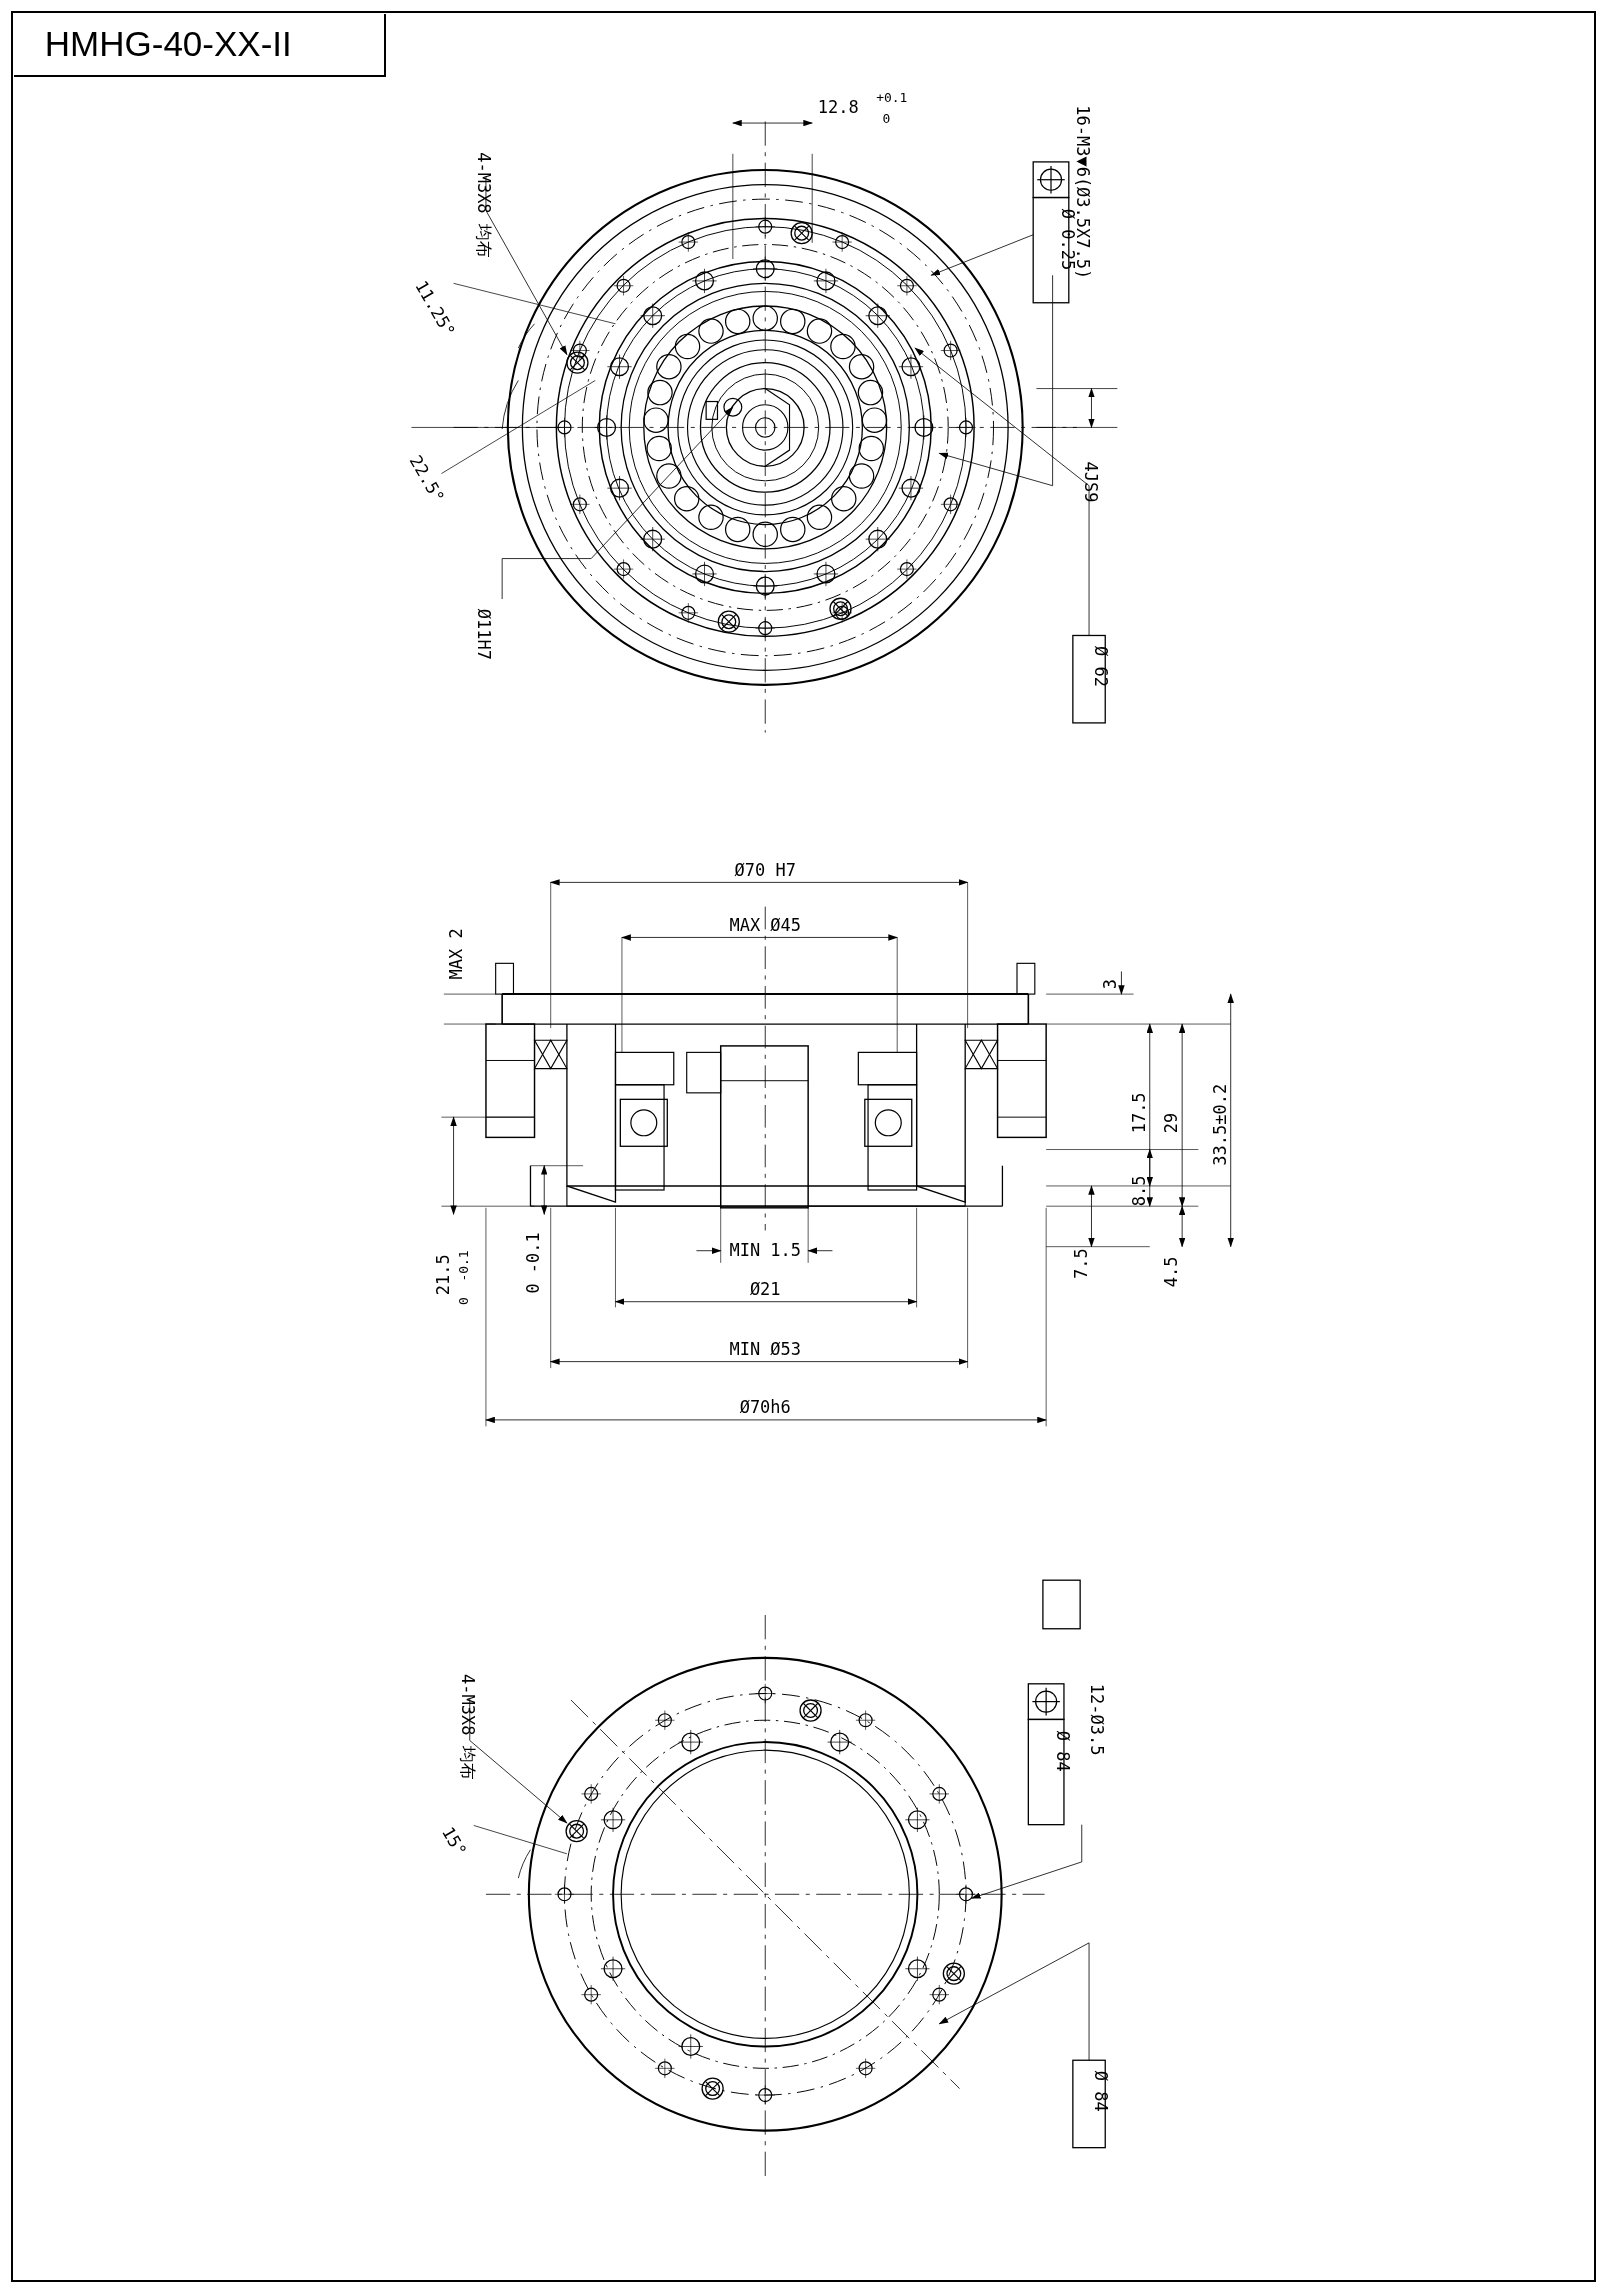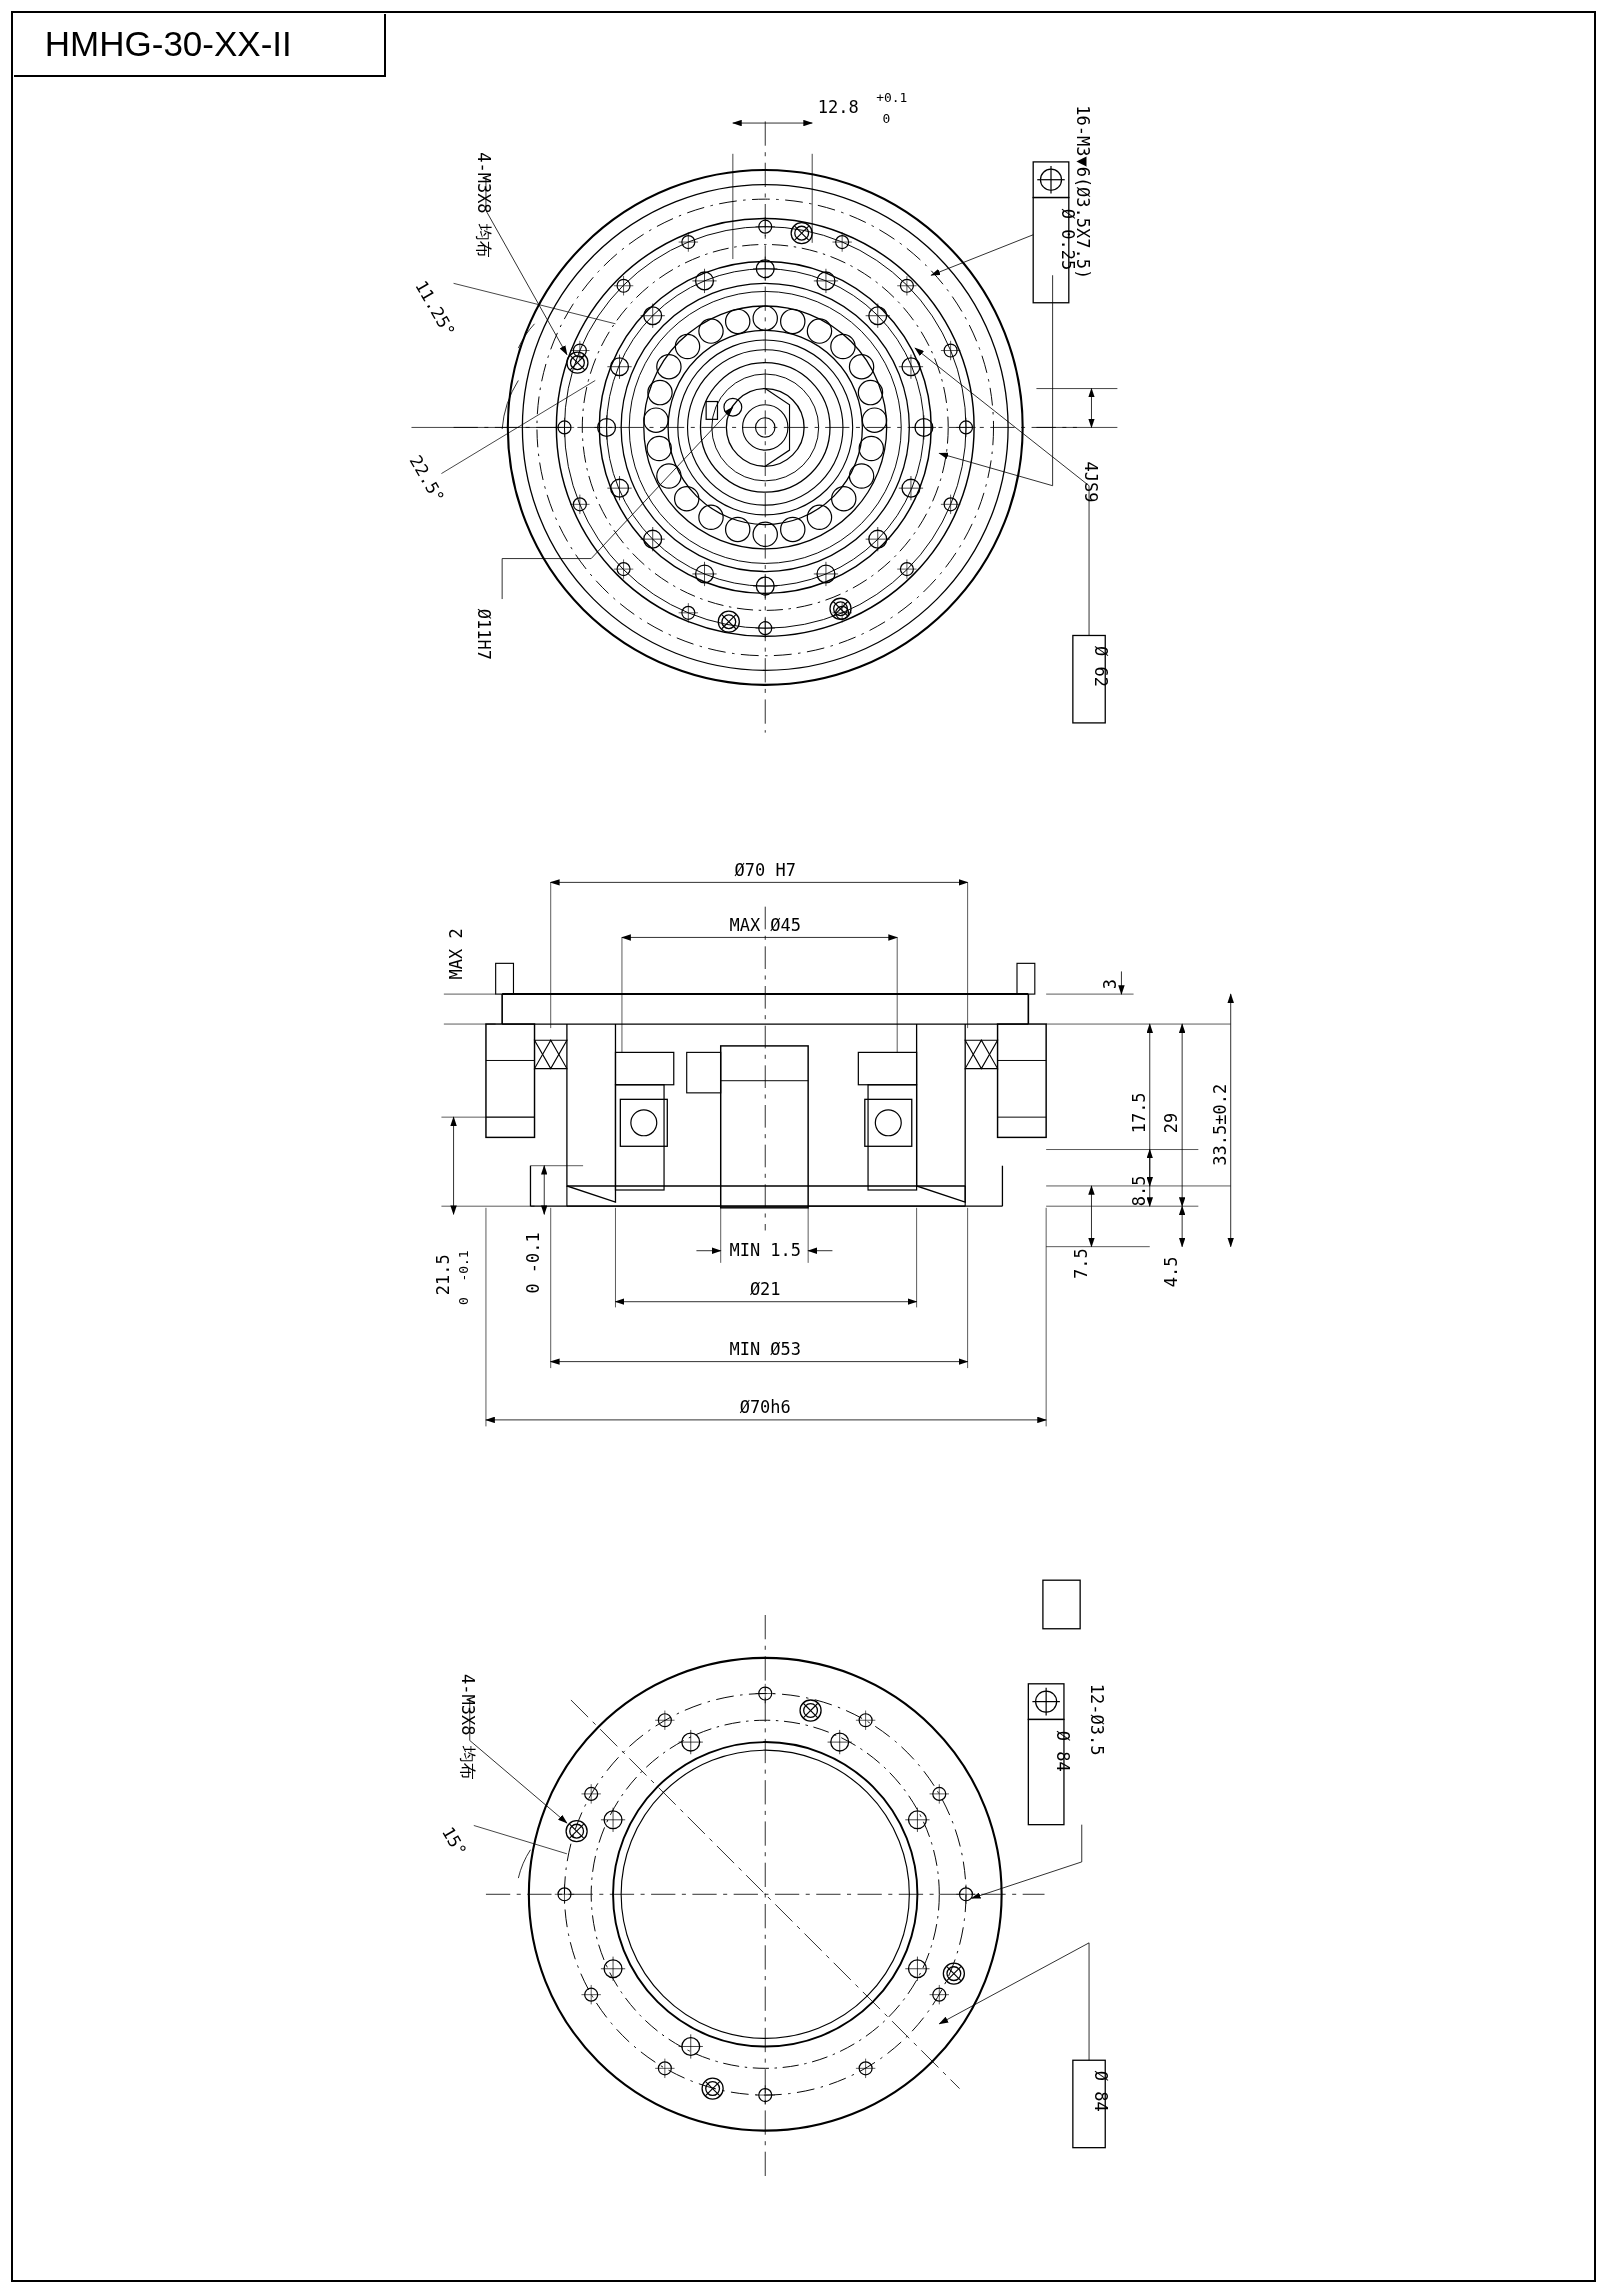--- a/index.html
+++ b/index.html
@@ -68,21 +68,21 @@
     fill: #000;
     white-space: pre;
   }
 </style>
 </head>
 <body>
 
 <div id="sheet">
   <div class="border-frame"></div>
   <div class="title-box">
-    <span class="title-text">HMHG-30-XX-II</span>
+    <span class="title-text">HMHG-40-XX-II</span>
   </div>
 
   <svg class="dwg" viewBox="0 0 1987 2835" xmlns="http://www.w3.org/2000/svg">
     <defs>
       <marker id="arrA" markerWidth="12" markerHeight="8" refX="11" refY="4" orient="auto">
         <path d="M0,0 L12,4 L0,8 z" fill="#000"></path>
       </marker>
       <marker id="arrB" markerWidth="12" markerHeight="8" refX="1" refY="4" orient="auto">
         <path d="M12,0 L0,4 L12,8 z" fill="#000"></path>
       </marker>

